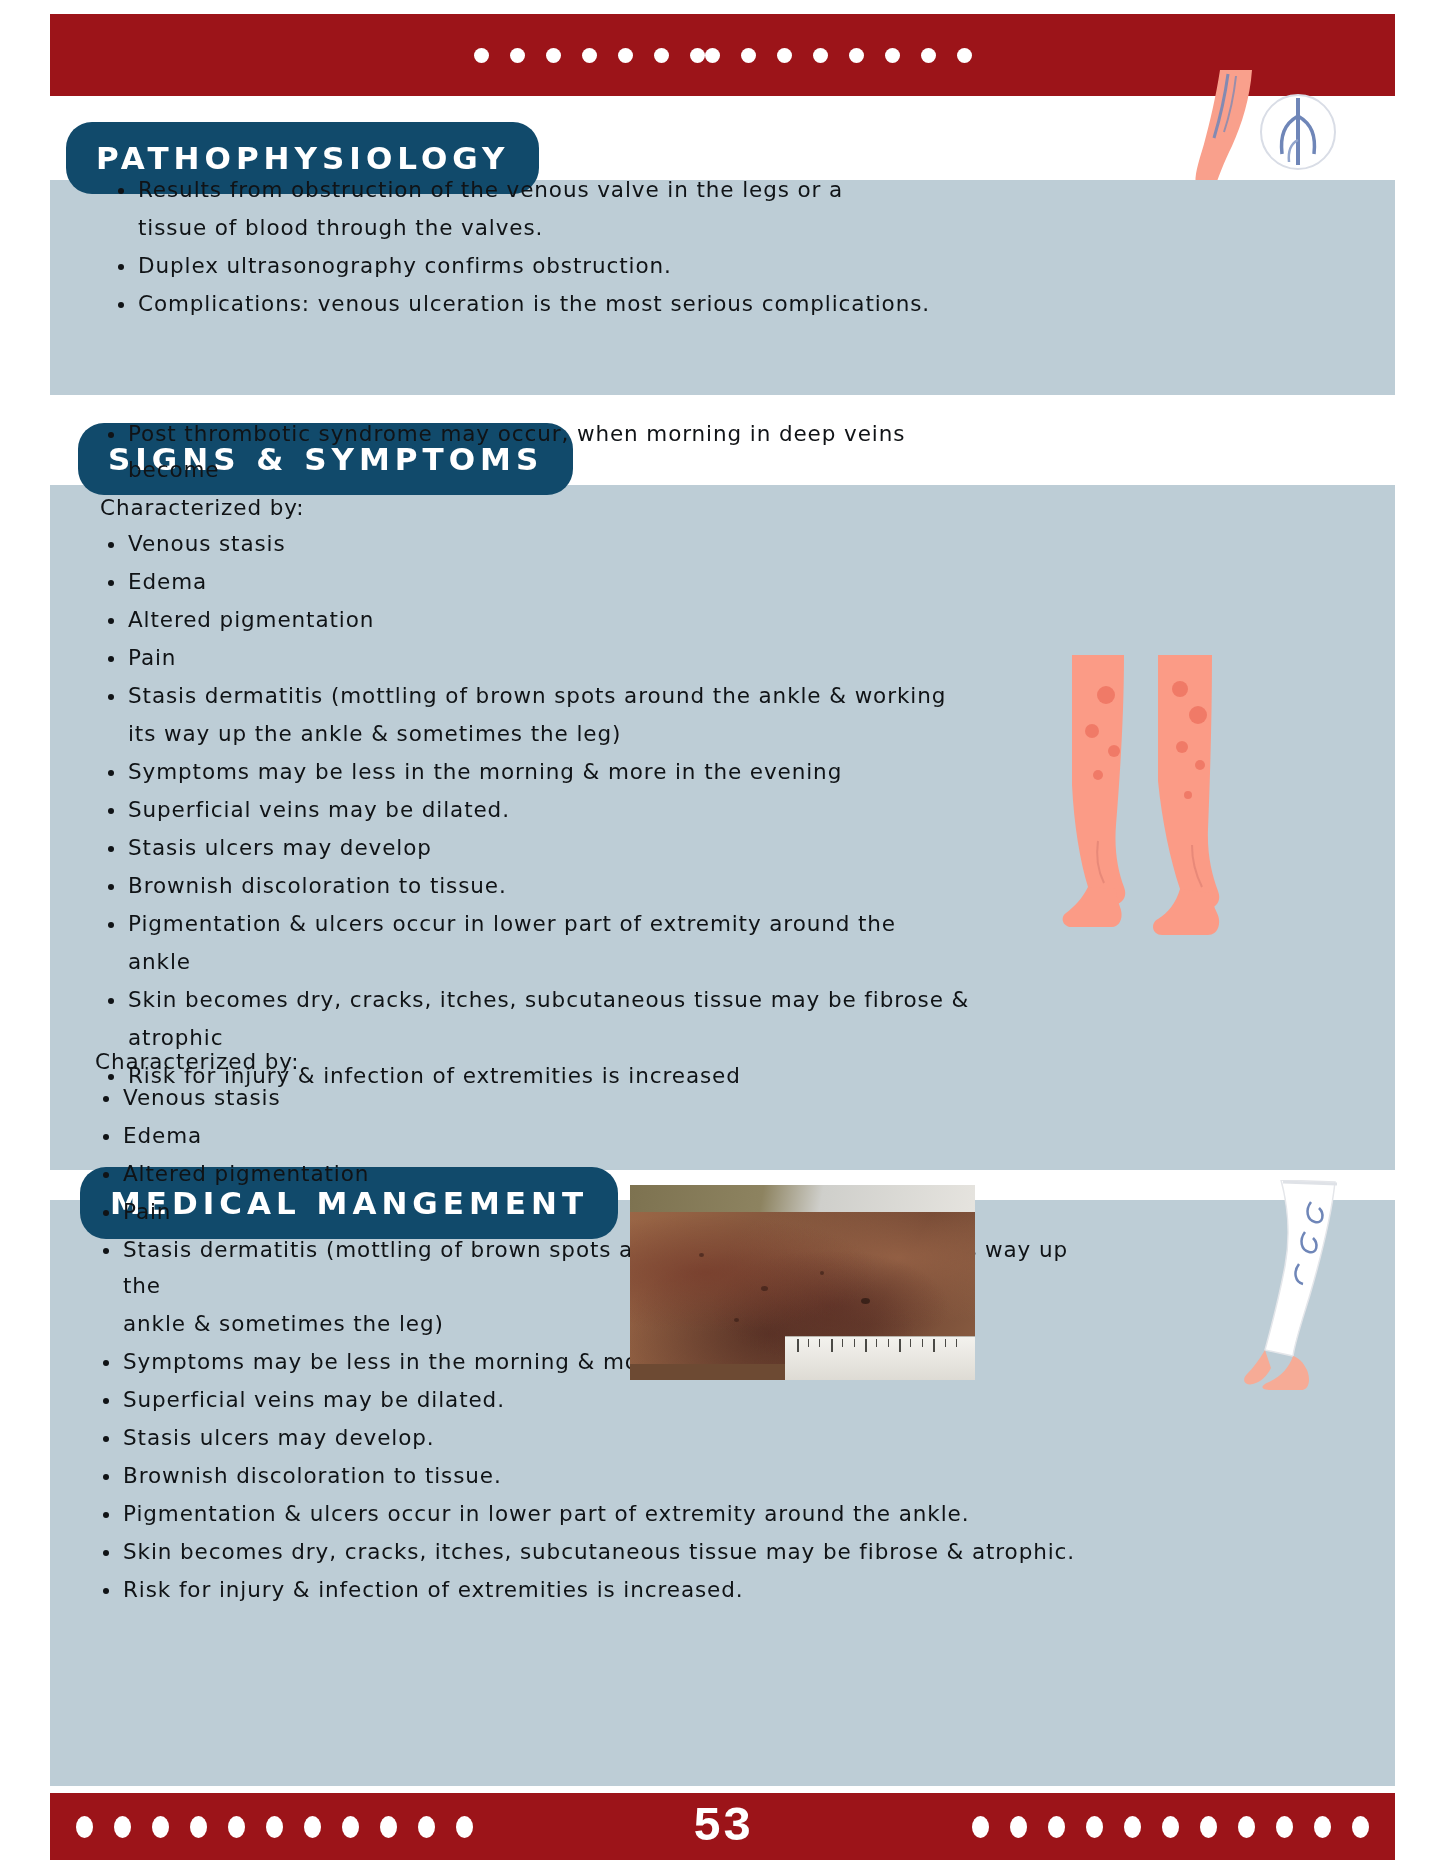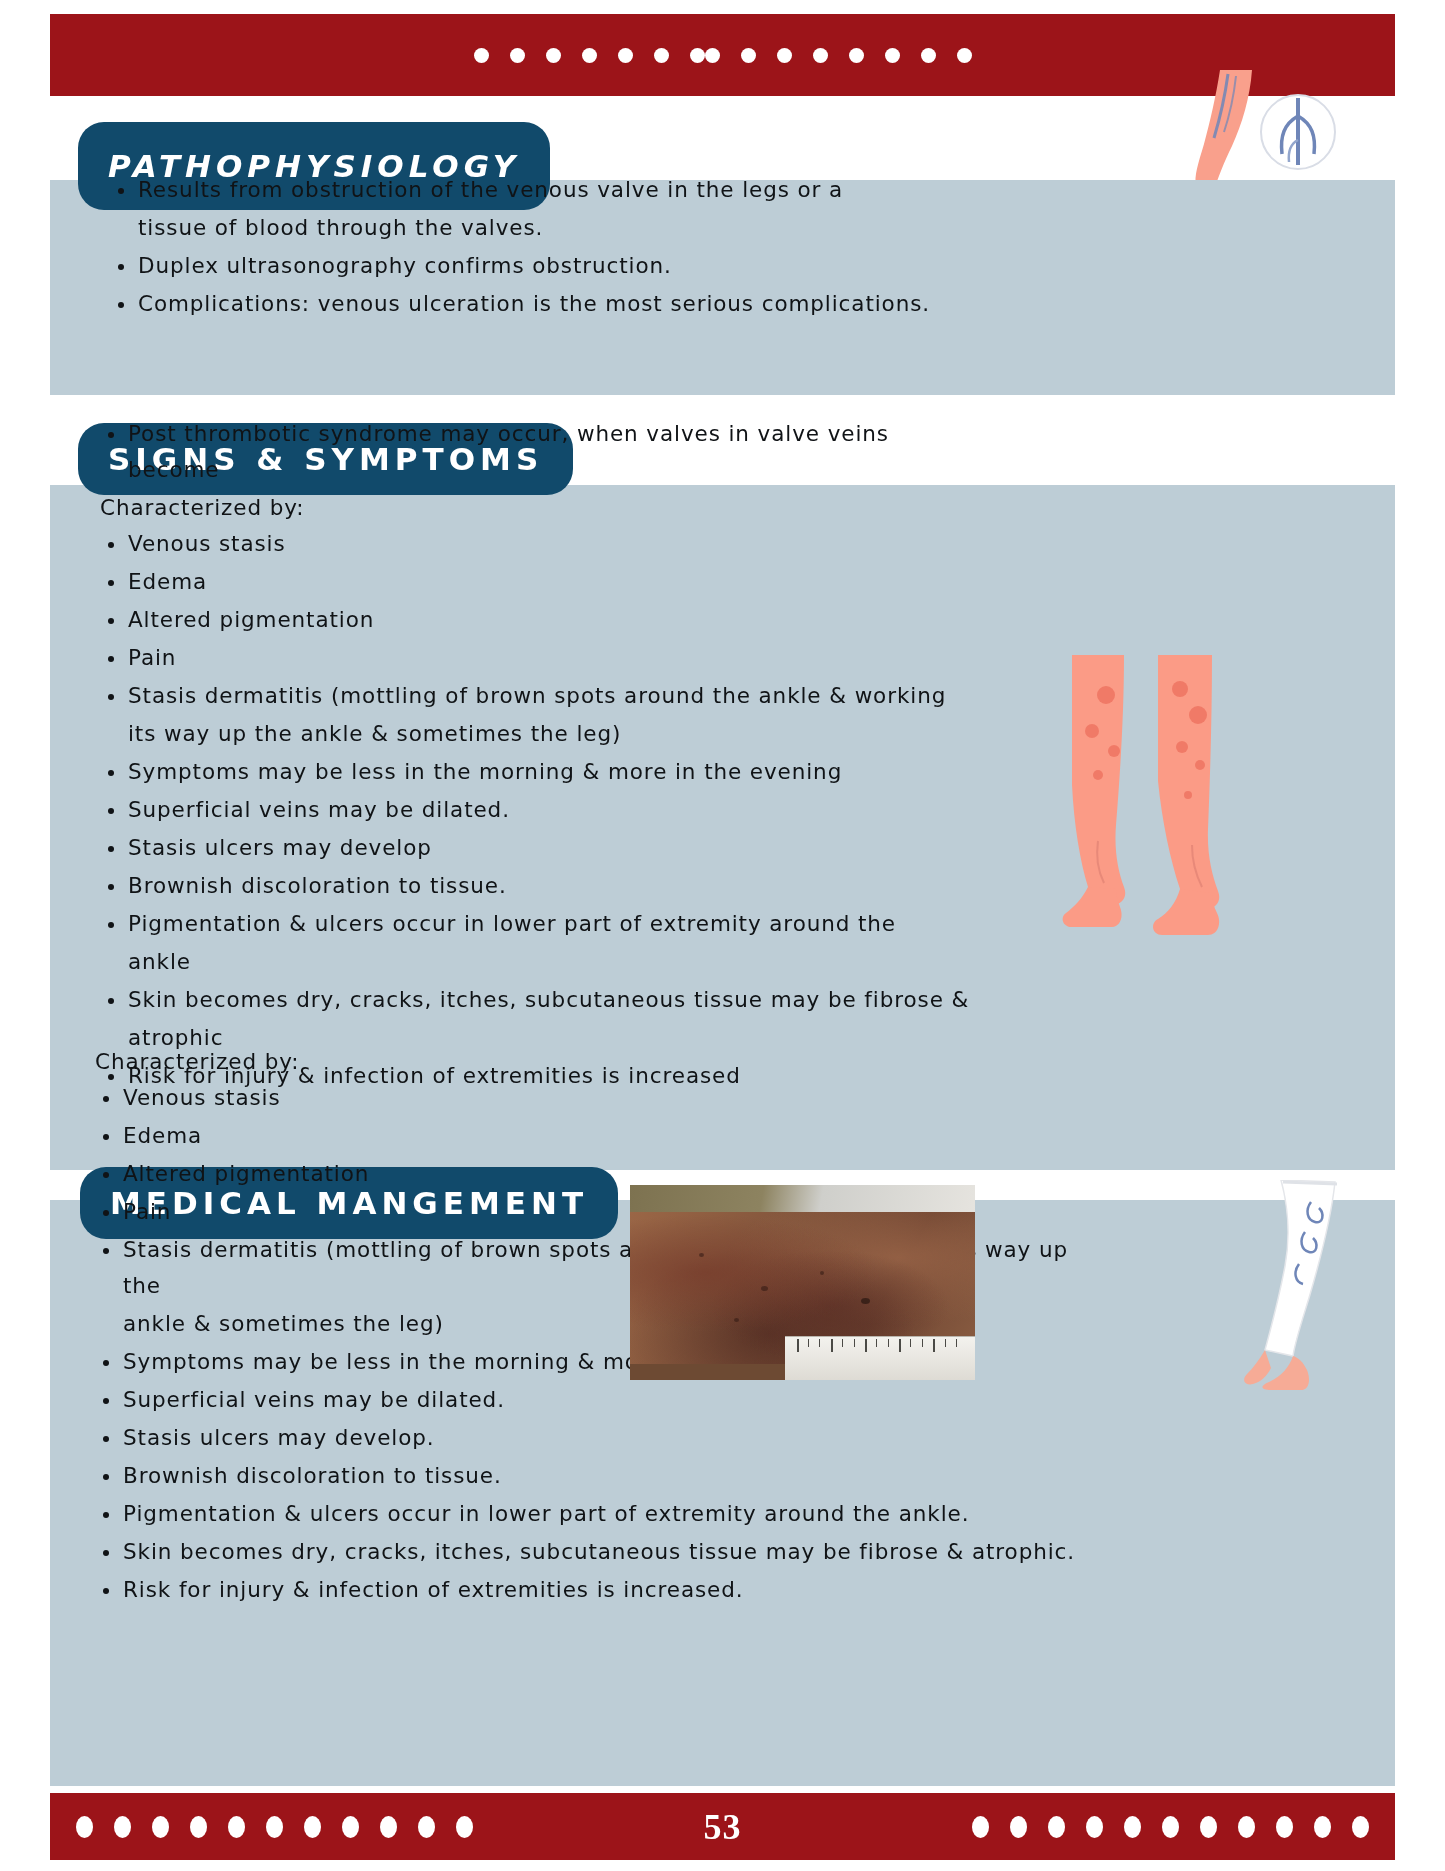--- a/index.html
+++ b/index.html
@@ -70,23 +70,23 @@
     background: #9c1419;
     display: flex;
     align-items: center;
     justify-content: space-between;
     padding: 0 26px;
     box-sizing: border-box;
     overflow: hidden;
   }
   .page-number {
     color: #ffffff;
-    font-size: 36px;
+    font-size: 48px;
     font-weight: 700;
-    font-family: Liberation Serif, serif;
+    font-family: Liberation Mono, monospace;
     letter-spacing: 1px;
   }
 
   
   .panel {
     position: absolute;
     background: #bdcdd6;
   }
   .panel-1 { left: 50px; top: 180px;  width: 1345px; height: 215px; }
   .panel-2 { left: 50px; top: 485px;  width: 1345px; height: 685px; }
@@ -101,21 +101,21 @@
     align-items: center;
     padding: 0 30px;
     box-sizing: border-box;
     font-family: "DejaVu Sans", sans-serif;
     font-weight: 700;
     letter-spacing: 5px;
     font-size: 31px;
     text-transform: uppercase;
     white-space: nowrap;
   }
-  .badge-1 { left: 78px;  top: 122px;  height: 88px; font-style: italic; }
+  .badge-1 { left: 66px;  top: 122px;  height: 72px; }
   .badge-2 { left: 78px;  top: 423px;  height: 72px; }
   .badge-3 { left: 80px;  top: 1167px; height: 72px; }
 
   
   .body-text {
     position: absolute;
     color: #101316;
     font-family: "DejaVu Sans", sans-serif;
     font-size: 21.5px;
     line-height: 36px;
@@ -274,21 +274,21 @@
         <li class="cont">tissue of blood through the valves.</li>
         <li>Duplex ultrasonography confirms obstruction.</li>
         <li>Complications: venous ulceration is the most serious complications.</li>
       </ul>
   </div>
 
   <div class="panel panel-2"></div>
   <div class="sec-badge badge-2">Signs &amp; Symptoms</div>
   <div class="body-text txt-2">
     <ul class="bullets" id="list-signs-intro">
-        <li>Post thrombotic syndrome may occur, when valves in valve veins become</li>
+        <li>Post thrombotic syndrome may occur, when morning in deep veins become</li>
       </ul>
     <div class="lead-line">Characterized by:</div>
     <ul class="bullets" id="list-signs">
         <li>Venous stasis</li>
         <li>Edema</li>
         <li>Altered pigmentation</li>
         <li>Pain</li>
         <li>Stasis dermatitis (mottling of brown spots around the ankle &amp; working</li>
         <li class="cont">its way up the ankle &amp; sometimes the leg)</li>
         <li>Symptoms may be less in the morning &amp; more in the evening</li>

